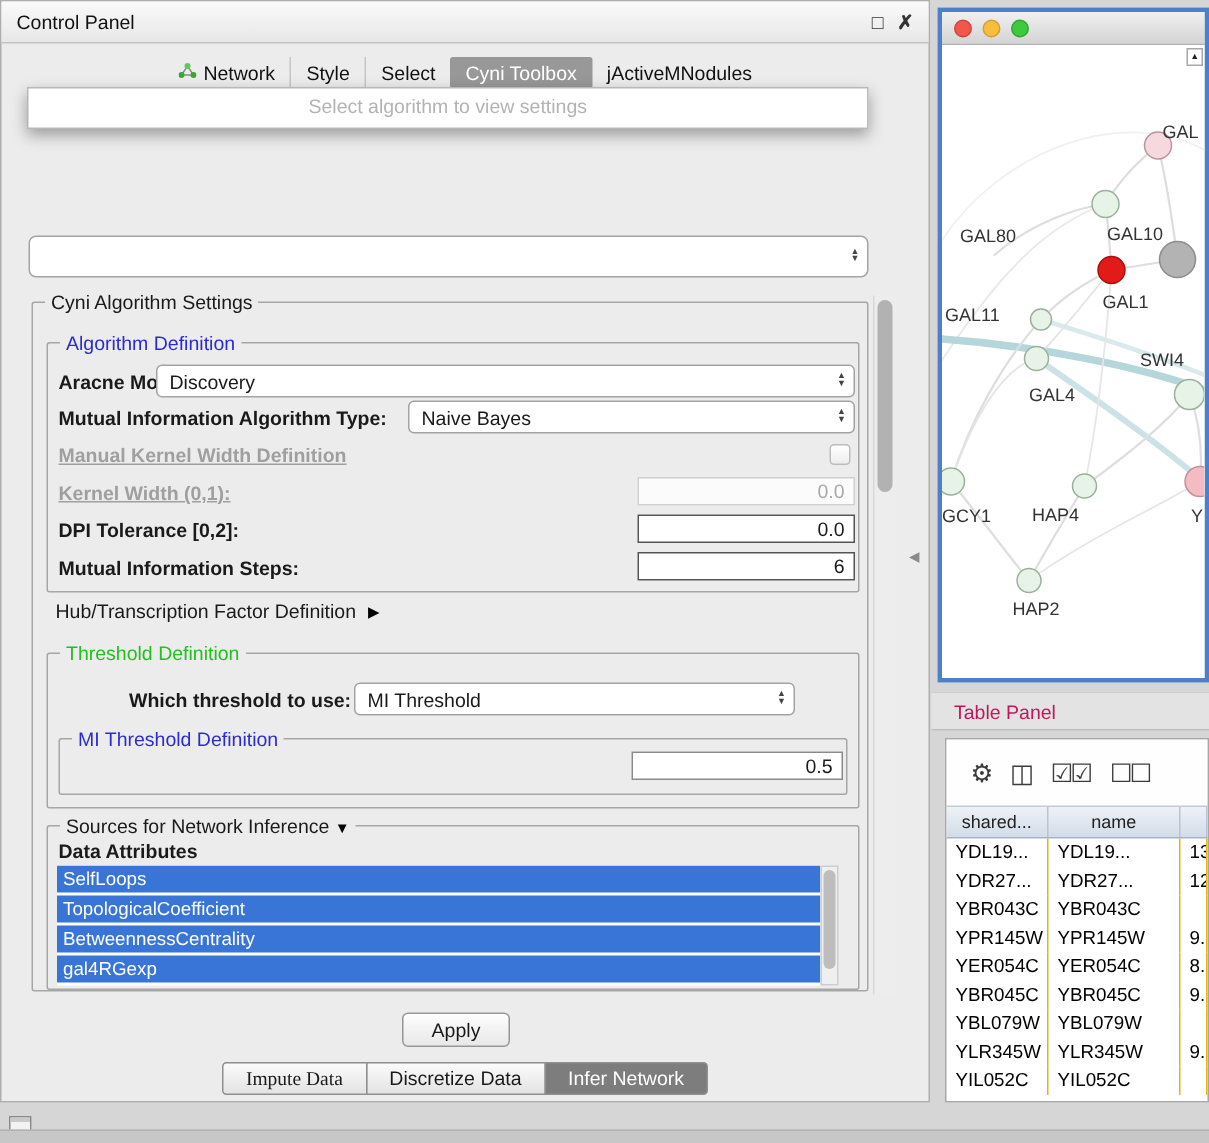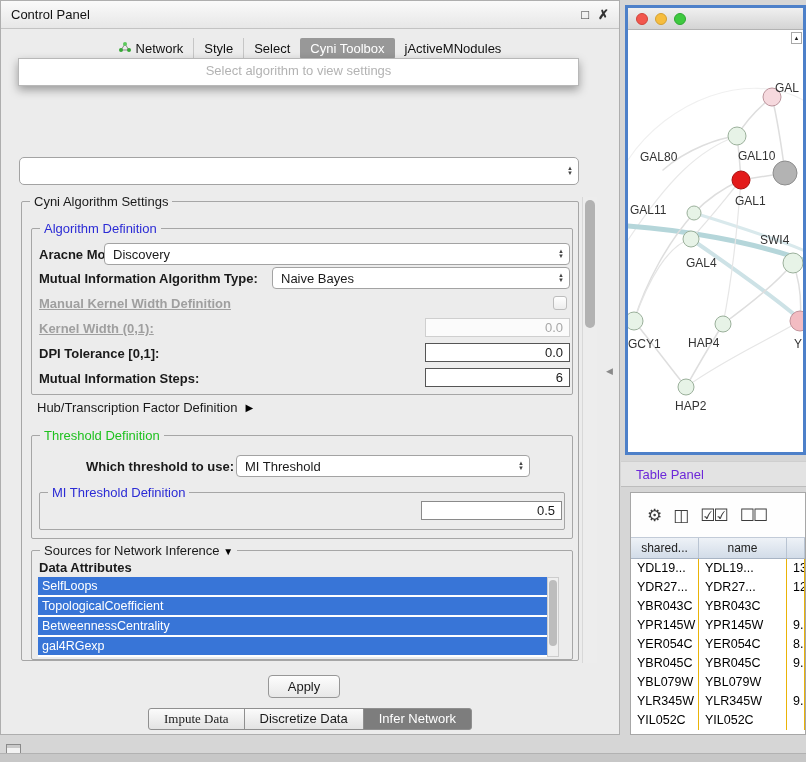--- a/index.html
+++ b/index.html
@@ -98,21 +98,21 @@
   .light.yellow { background:#f6bd3e; border:1px solid #d3a032; }
   .light.green  { background:#3ec93f; border:1px solid #2ea733; }
   #net-canvas { position:absolute; left:0; top:22px; right:0; bottom:0; background:#fff; overflow:hidden; }
   #net-canvas svg text { font-family:"Liberation Sans", sans-serif; font-size:12px; fill:#333; }
   #net-scroll-btn { position:absolute; right:1px; top:24px; width:11px; height:12px;
     background:#fff; border:1px solid #a8a8a8; font-size:6px; text-align:center; line-height:11px; color:#222; z-index:5;}
 
   
   #table-panel-header { position:absolute; left:621px; top:461px; width:185px; height:26px;
     background:#e3e3e3; border-top:1px solid #cfcfcf; border-bottom:1px solid #bdbdbd;
-    line-height:25px; padding-left:15px; font-size:13px; color:#6d28d9; }
+    line-height:25px; padding-left:15px; font-size:13px; color:#be185d; }
   #table-window { position:absolute; left:630px; top:492px; width:176px; height:243px;
     background:#fff; border:1px solid #a7a7a7; overflow:hidden; }
   #table-toolbar { height:44px; display:flex; align-items:center; gap:13px; padding-left:16px;
     background:#fefefe; }
   .tool-icon { font-size:17px; color:#3c3c3c; letter-spacing:-2px; }
   #grid-header { display:flex; height:22px; background:linear-gradient(#eef2f7,#d2dce8);
     border-top:1px solid #c2cbd8; border-bottom:1px solid #a8b4c4; font-size:12px; color:#222; }
   .hcell { display:flex; align-items:center; justify-content:center; border-right:1px solid #b9c4d2; }
   .col1 { width:68px; } .col2 { width:88px; } .col3 { flex:1; }
   .grid-row { display:flex; height:19px; font-size:12.5px; line-height:19px; color:#000; }
@@ -201,21 +201,21 @@
   </div>
 
   <span class="flabel disabled" style="left:38px; top:295px;">Manual Kernel Width Definition</span>
   <span class="checkbox" style="left:552px; top:295px;"></span>
 
   <span class="flabel disabled" style="left:38px; top:320px;">Kernel Width (0,1):</span>
   <div class="tfield disabled" style="left:424px; top:317px; width:145px; height:19px;">
     <span>0.0</span>
   </div>
 
-  <span class="flabel" style="left:38px; top:345px;">DPI Tolerance [0,1]:</span>
+  <span class="flabel" style="left:38px; top:345px;">DPI Tolerance [0,2]:</span>
   <div class="tfield" style="left:424px; top:342px; width:145px; height:19px;">
     <span>0.0</span>
   </div>
 
   <span class="flabel" style="left:38px; top:370px;">Mutual Information Steps:</span>
   <div class="tfield" style="left:424px; top:367px; width:145px; height:19px;">
     <span>6</span>
   </div>
 
   <div class="section-toggle" style="left:36px; top:399px;">

